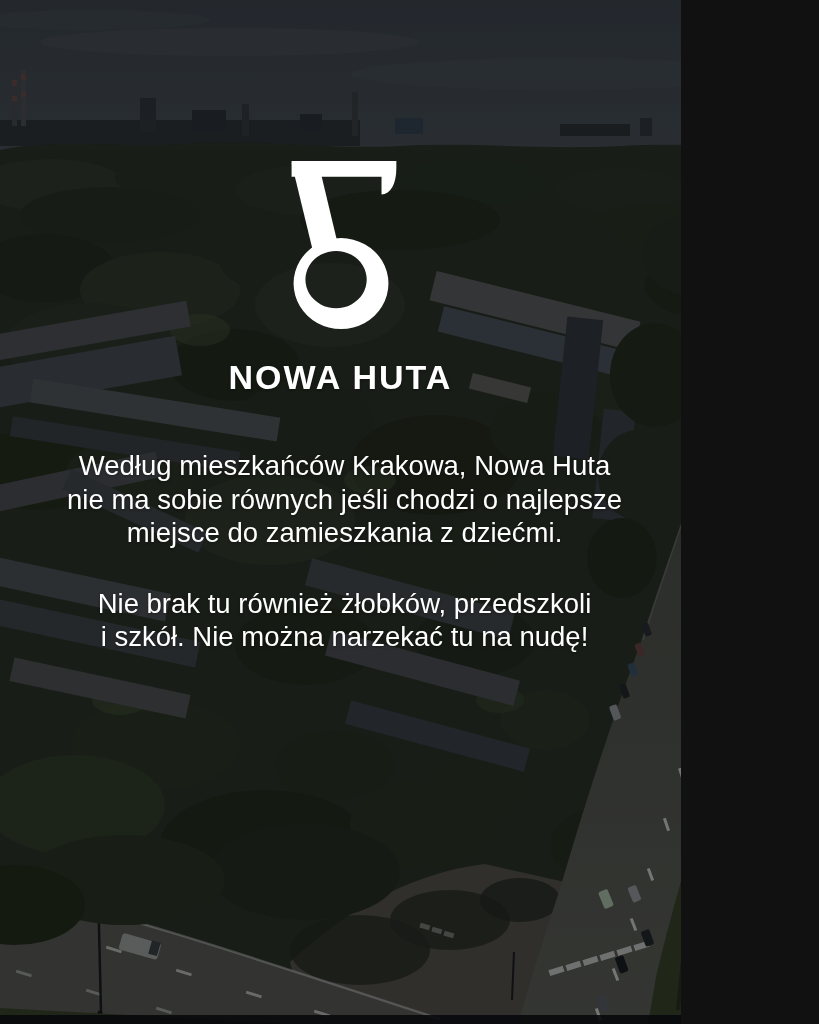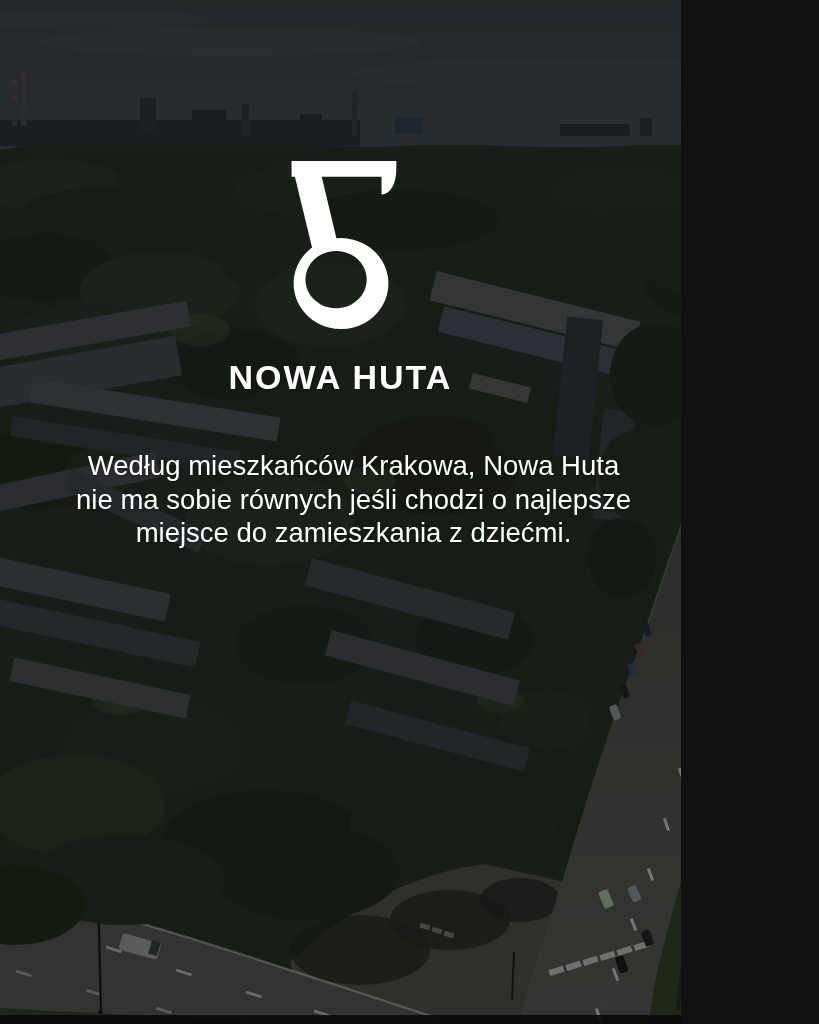--- a/index.html
+++ b/index.html
@@ -14,21 +14,21 @@
   .bg{position:absolute;inset:0;width:819px;height:1024px;display:block;}
   .overlay{position:absolute;inset:0;background:rgba(5,7,10,0.38);}
   .content{position:absolute;inset:0;color:#fff;text-align:center;}
   .logo{position:absolute;top:161px;left:50%;transform:translateX(-50%);width:119px;height:170px;}
   .logo path{fill:#ffffff;}
   .title{
     position:absolute;top:358px;left:0;width:100%;margin:0;
     font-size:34px;font-weight:bold;letter-spacing:2px;
     text-shadow:0 1px 3px rgba(0,0,0,.35);
   }
-  .paras{position:absolute;top:449px;left:13px;width:100%;}
+  .paras{position:absolute;top:449px;left:4px;width:100%;}
   .paras p{
     margin:0 0 37px 0;
     font-size:27.5px;line-height:33.5px;font-weight:normal;
     white-space:pre-line;
     text-shadow:0 1px 3px rgba(0,0,0,.35);
   }
   .arrow{position:absolute;left:715px;top:863px;width:58px;height:22px;cursor:pointer;}
 </style>
 </head>
 <body>
@@ -297,20 +297,22 @@
       <path d="M10 2 L40 14 L57 85 L33 97 Z"></path>
       <path fill-rule="evenodd" d="M60 78 a48 46 0 1 0 0.02 0 Z M55 91 a31 29 0 1 0 0.02 0 Z"></path>
     </svg>
 
     <h1 class="title">NOWA HUTA</h1>
 
     <div class="paras">
       <p>Według mieszkańców Krakowa, Nowa Huta
 nie ma sobie równych jeśli chodzi o najlepsze
 miejsce do zamieszkania z dziećmi.</p>
+      <p>Nie brak tu również żłobków, przedszkoli
+i szkół. Nie można narzekać tu na nudę!</p>
     </div>
   </div>
 
   <svg class="arrow" viewBox="0 0 58 22" aria-hidden="true">
     <line x1="1" y1="11" x2="43" y2="11" stroke="#ffffff" stroke-width="2.6"></line>
     <polygon points="41,2.5 57,11 41,19.5" fill="#ffffff"></polygon>
   </svg>
 
 </div>
 

